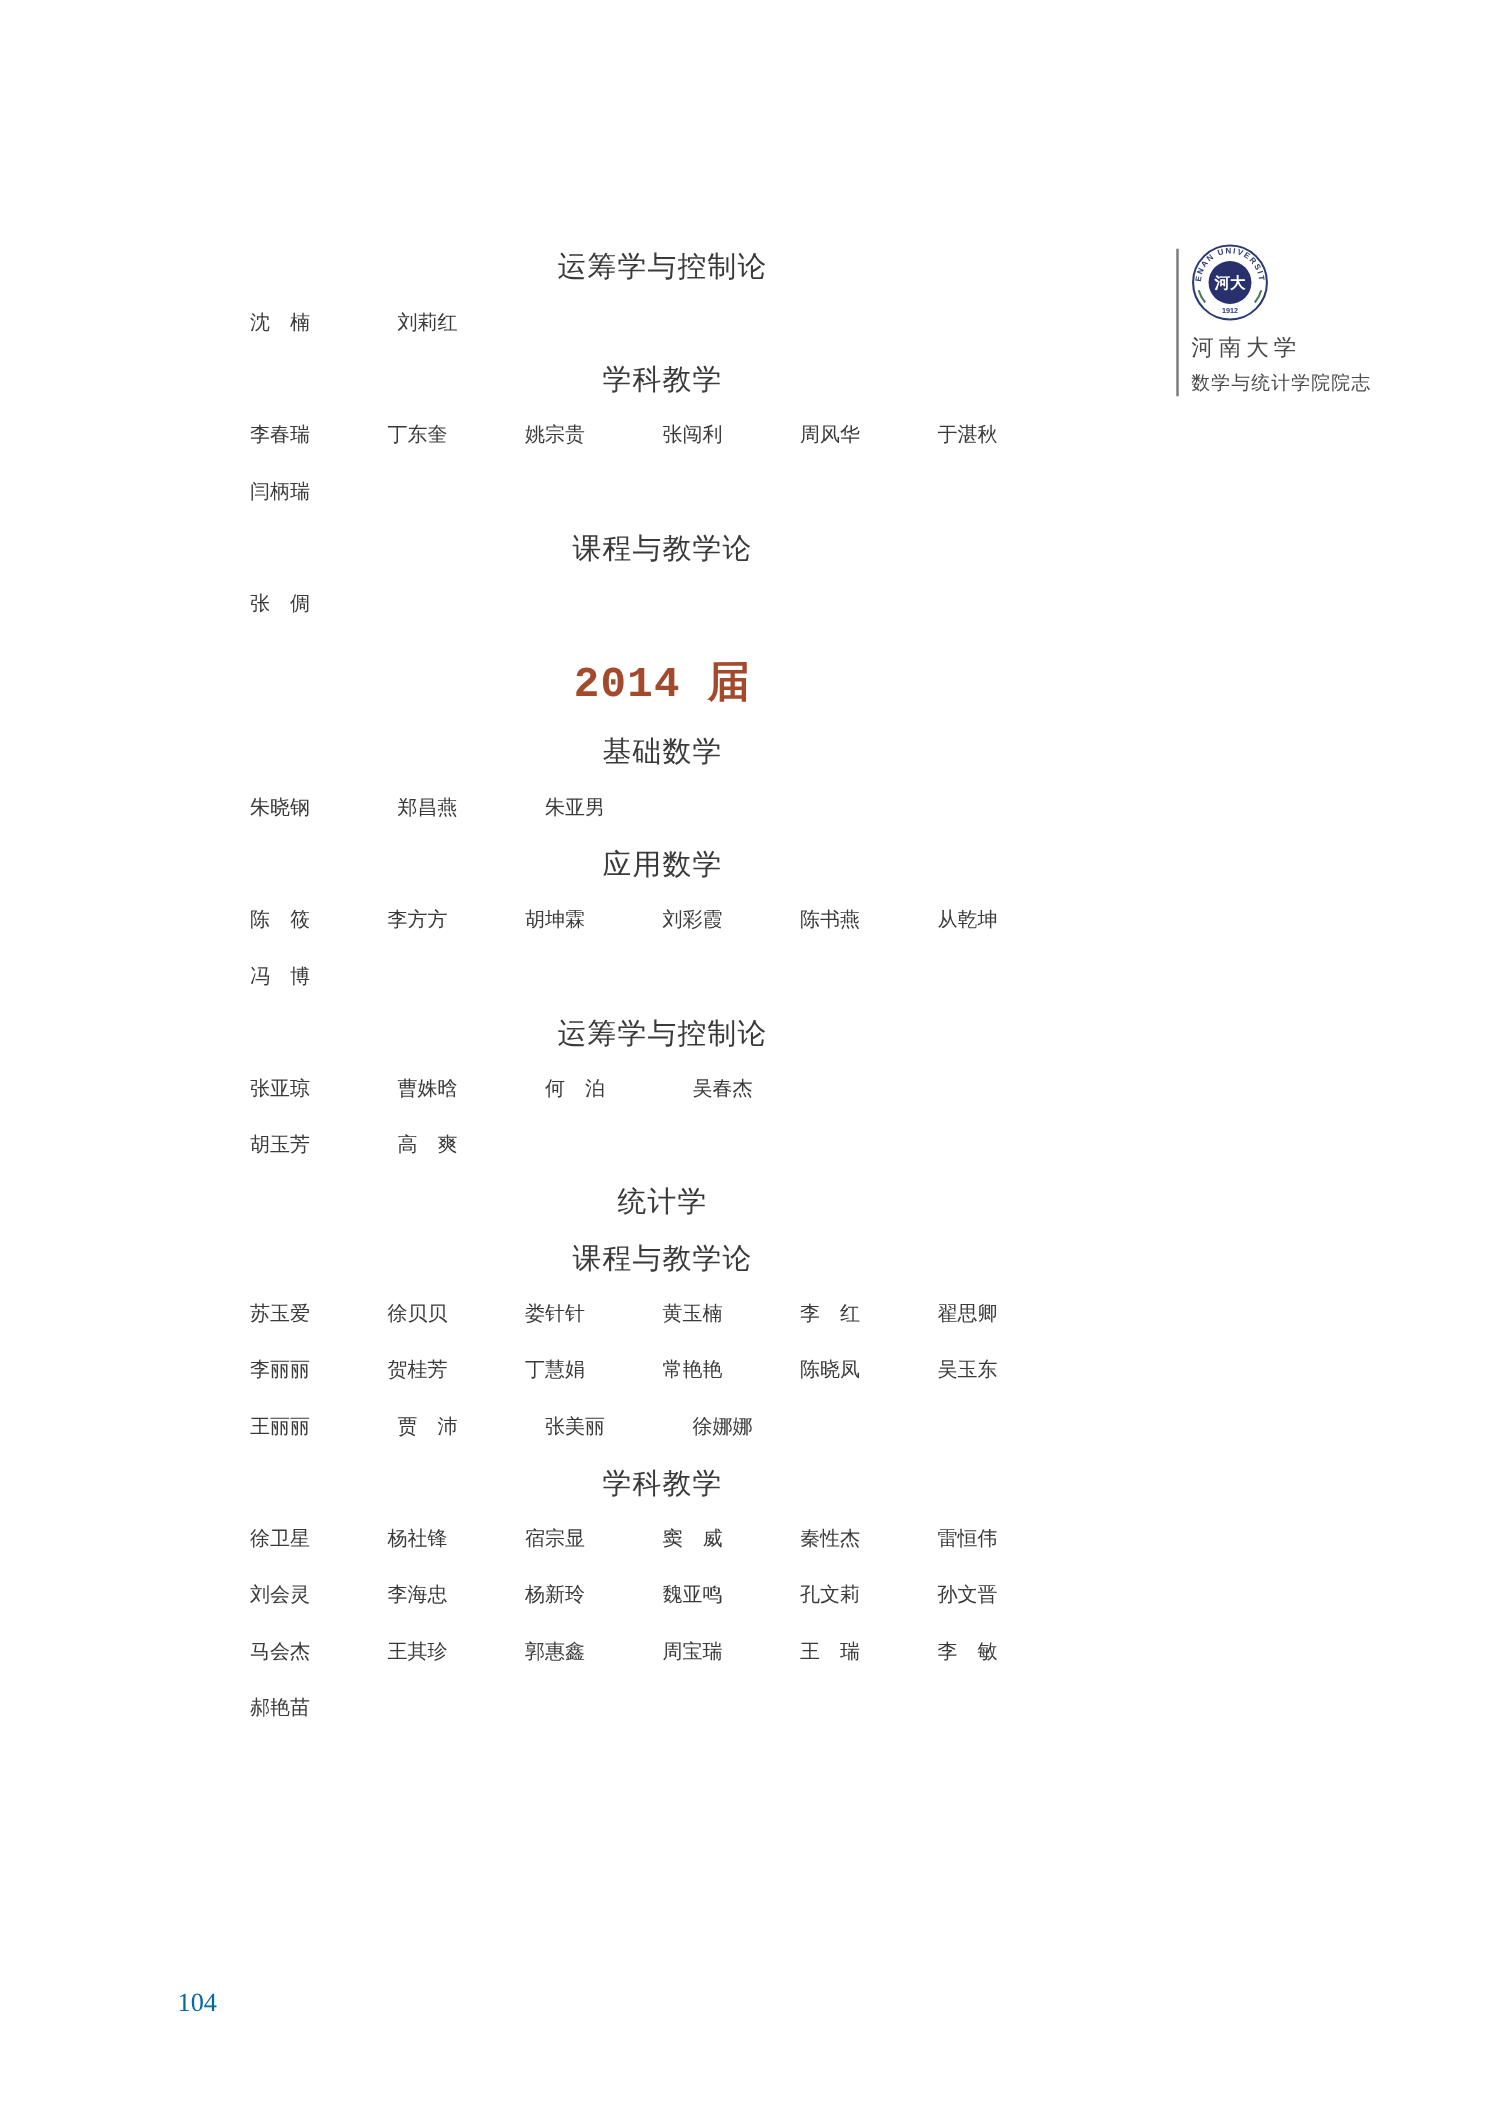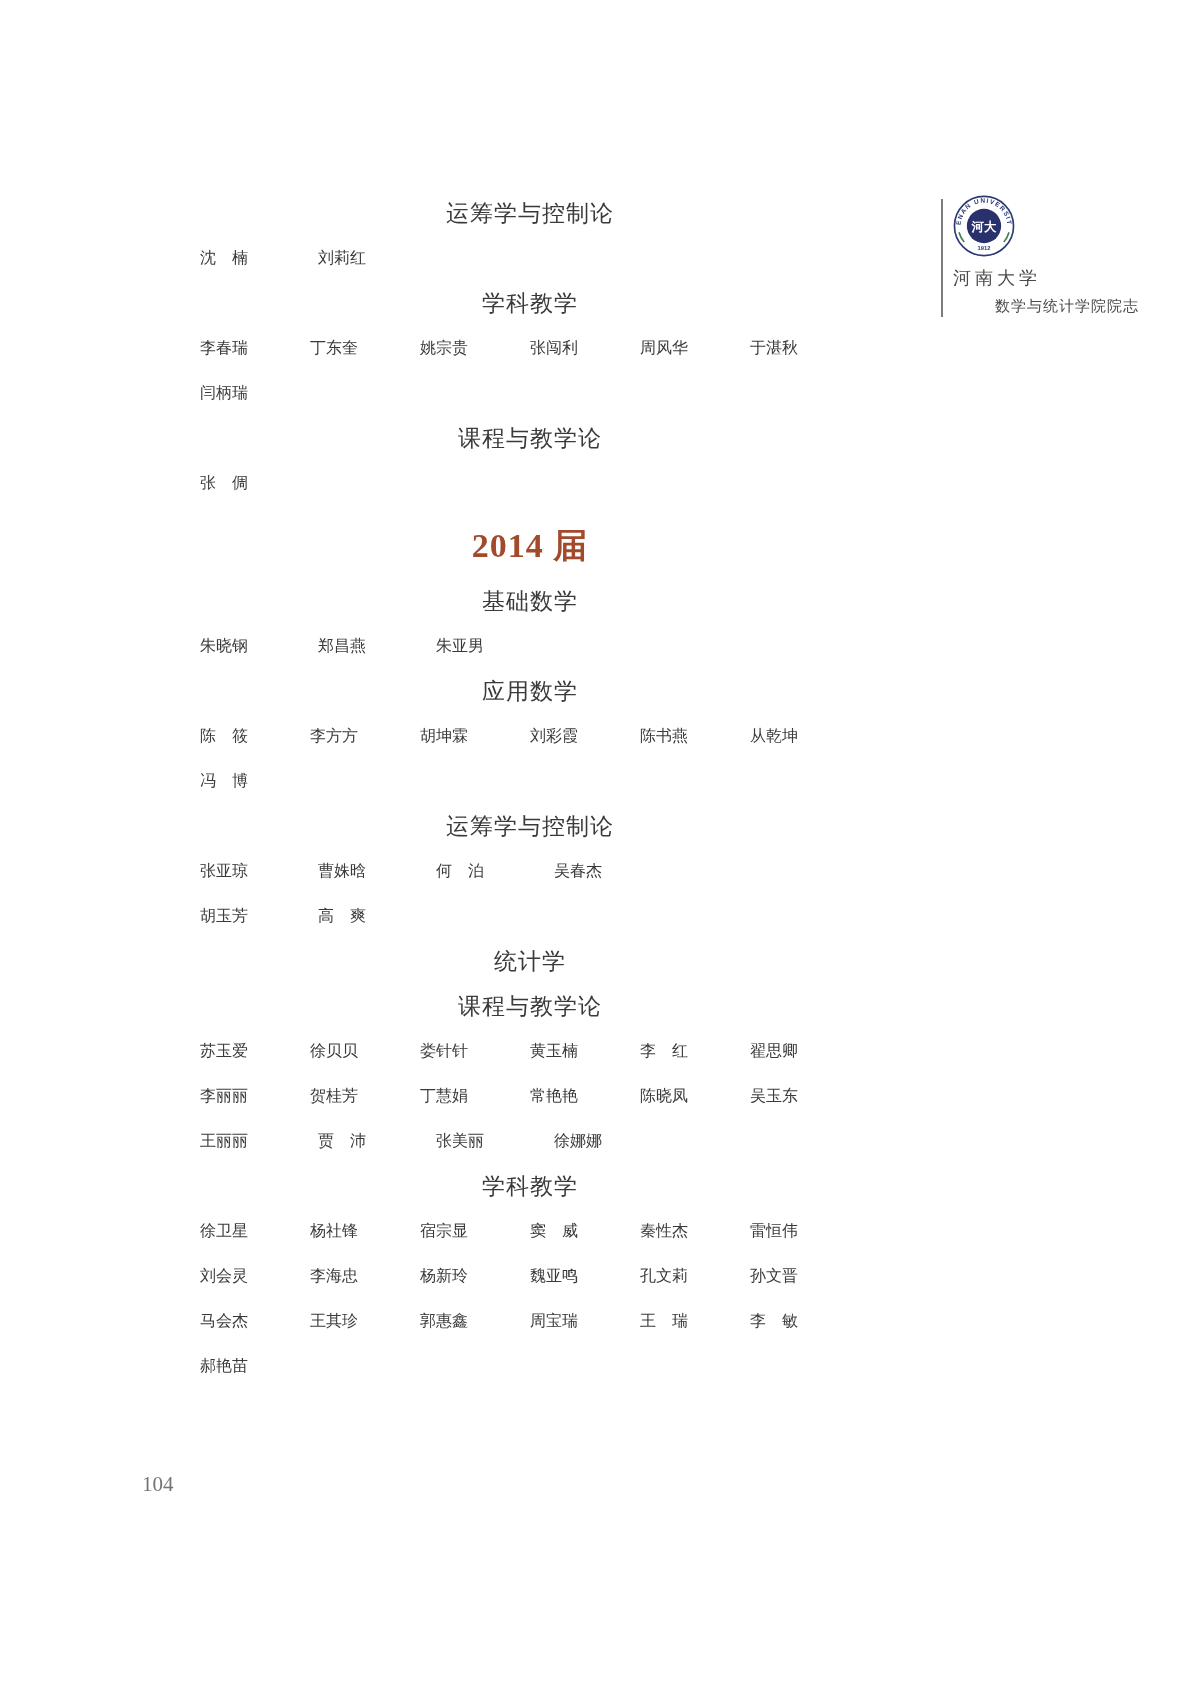--- a/index.html
+++ b/index.html
@@ -16,21 +16,21 @@
     width:1190px;height:1684px;
     background:#ffffff;
     font-family:"Liberation Serif","DejaVu Serif",serif;
     color:var(--ink);
     overflow:hidden;
   }
   
   .roster{
     position:absolute;left:200px;top:191px;width:660px;
   }
-  .line{height:45px;display:flex;align-items:center;}
+  .line{height:45px;display:flex;align-items:center;font-family:Liberation Mono, monospace;}
   .line.header{justify-content:center;font-size:23px;letter-spacing:1px;}
   .line.names{font-size:16px;}
   .name{display:inline-block;width:118px;white-space:pre;}
   .line.cohort{
     justify-content:center;
     font-size:34px;font-weight:bold;color:var(--accent);
     height:52px;margin-top:14px;margin-bottom:7px;
     letter-spacing:1px;
   }
   
@@ -38,25 +38,25 @@
     position:absolute;left:941px;top:199px;width:2px;height:118px;
     background:#7d7d7d;
   }
   .seal{position:absolute;left:953px;top:195px;width:62px;height:62px;}
   .side-university{
     position:absolute;left:953px;top:266px;
     font-size:18px;letter-spacing:4px;color:#4a4a4a;
   }
   .side-volume{
     position:absolute;left:953px;top:297px;
-    font-size:15px;letter-spacing:1px;color:#4a4a4a;margin-left:42px;
+    font-size:15px;letter-spacing:1px;color:#4a4a4a;
   }
   .page-number{
-    position:absolute;left:142px;top:1472px;
-    font-size:21px;color:#737373;
+    position:absolute;left:142px;top:1590px;
+    font-size:21px;color:#0369a1;
   }
 </style>
 </head>
 <body>
 
 <div class="page">
 
   <div class="roster">
       <div class="line header">运筹学与控制论</div>
       <div class="line names">

